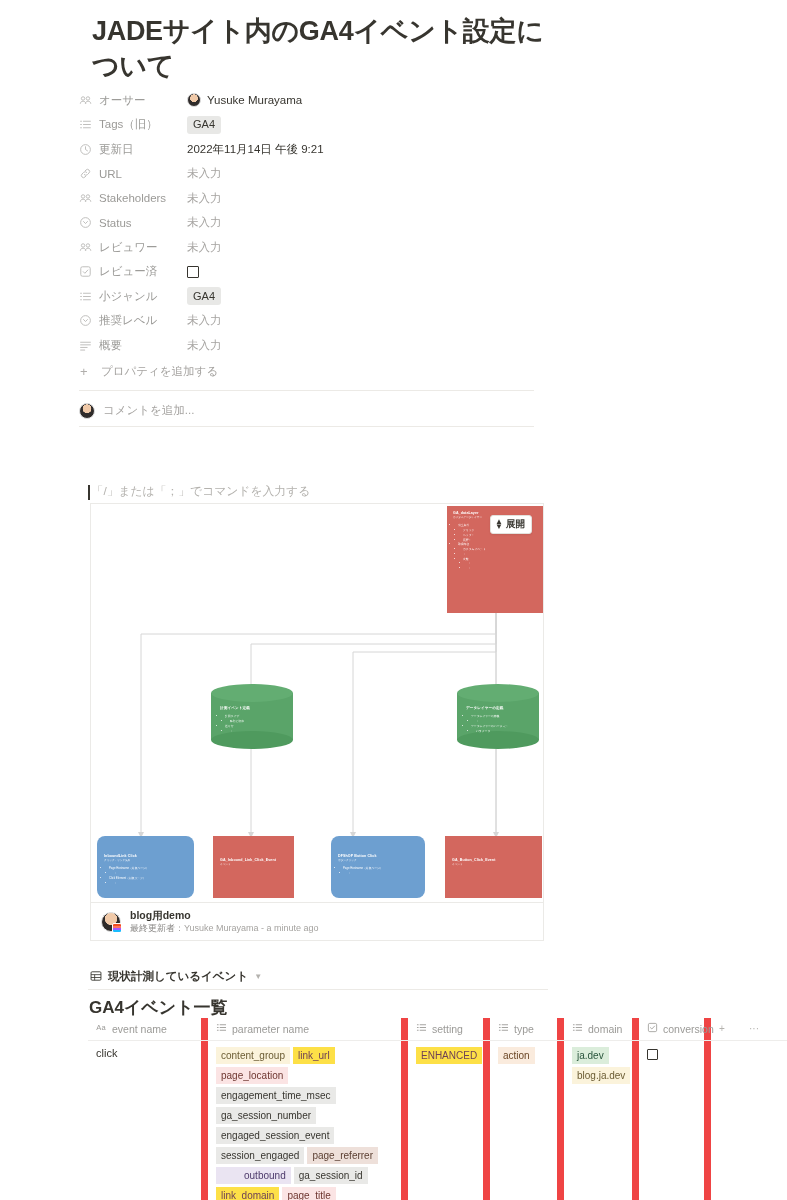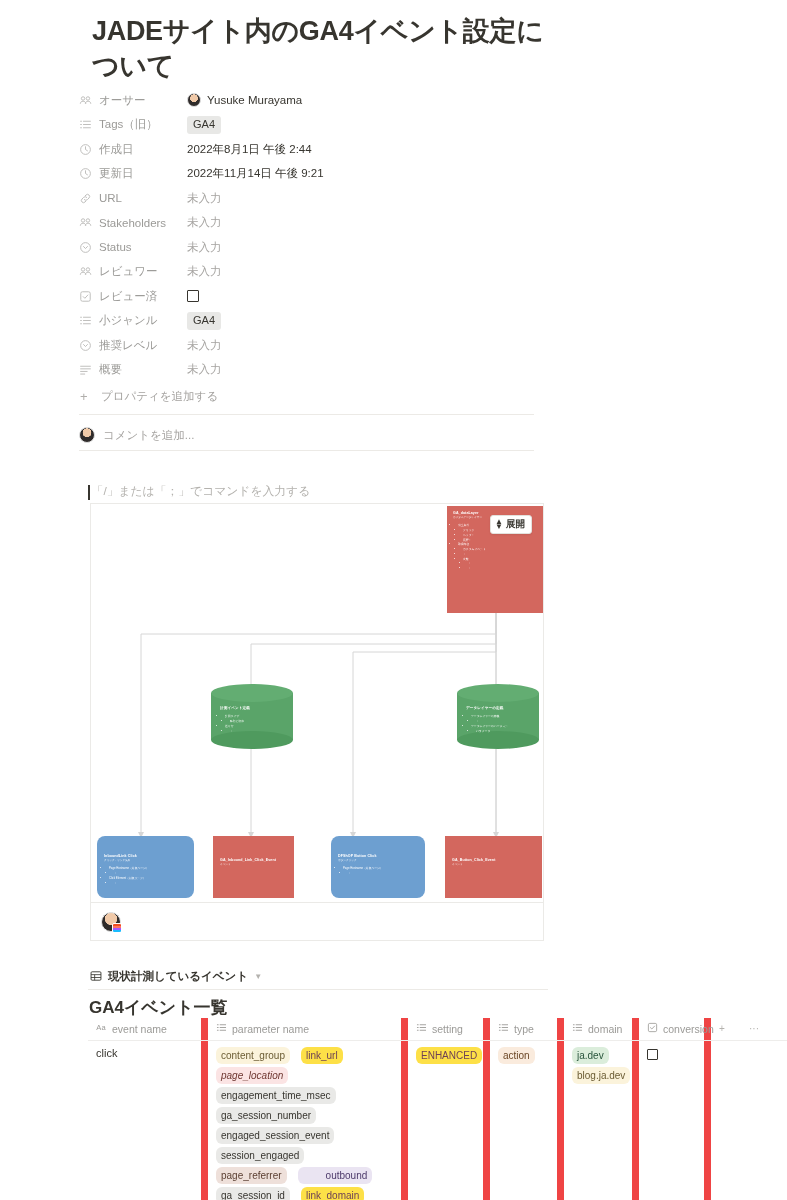--- a/index.html
+++ b/index.html
@@ -134,28 +134,28 @@
   .col-1 { width: 200px; }
   .col-2 { width: 82px; }
   .col-3 { width: 74px; }
   .col-4 { width: 75px; align-items: flex-end; }
   .col-5 { width: 72px; }
   .col-6 { width: 30px; }
   .col-7 { width: 40px; }
   .cellborder { border-right:7px solid #ef4444; }
   .ev-name { display:flex; align-items:center; gap:6px; font-size:11px; color:#37352f; }
   .pill {
-    display:inline-block; border-radius:6px; padding:1px 5px; font-size:10px;
-    line-height:1.5; margin: 0 11px 3px 0; white-space:nowrap;
+    display:inline-block; border-radius:0; padding:1px 5px; font-size:10px;
+    line-height:1.5; margin: 0 3px 3px 0; white-space:nowrap;
   }
   .pills { display:flex; flex-wrap:wrap; }
   .p-gray   { background:#e9e9e7; color:#37352f; }
   .p-yellow { background:#fbf3db; color:#6b5c33; }
   .p-pink   { background:#fde047; color:#6e4155; }
-  .p-red    { background:#fbe4e4; color:#6e3630;font-style:italic; }
+  .p-red    { background:#fbe4e4; color:#6e3630; }
   .p-orange { background:#faebdd; color:#6b4625; }
   .p-purple { background:#eae4f2; color:#4d3a6b;padding-left:28px; }
   .p-green  { background:#dbeddb; color:#28543b; }
   .p-brown  { background:#eee0da; color:#5c4033; }
   .cb { width:11px; height:11px; border:1.4px solid #37352f; border-radius:1px; background:#fff; display:inline-block; margin-top:2px;}
   .ico-dim { color:#b4b2ae; font-size:10px; }
 </style>
 </head>
 <body>
 
@@ -192,32 +192,20 @@
               </g>
             </svg>
           </span>
         <span>Tags（旧）</span>
       </div>
       <div class="prop-value">
         <span class="tag">GA4</span>
       </div>
     </div>
 
-    <div class="prop-row">
-      <div class="prop-label">
-        <span class="prop-ico">
-            <svg width="13" height="13" viewBox="0 0 16 16">
-              <circle cx="8" cy="8" r="6" fill="none" stroke="#9b9a97" stroke-width="1.2"></circle>
-              <path d="M8 4.6V8l2.4 1.6" fill="none" stroke="#9b9a97" stroke-width="1.2" stroke-linecap="round"></path>
-            </svg>
-          </span>
-        <span>作成日</span>
-      </div>
-      <div class="prop-value">2022年8月1日 午後 2:44</div>
-    </div>
 
     <div class="prop-row">
       <div class="prop-label">
         <span class="prop-ico">
             <svg width="13" height="13" viewBox="0 0 16 16">
               <circle cx="8" cy="8" r="6" fill="none" stroke="#9b9a97" stroke-width="1.2"></circle>
               <path d="M8 4.6V8l2.4 1.6" fill="none" stroke="#9b9a97" stroke-width="1.2" stroke-linecap="round"></path>
             </svg>
           </span>
         <span>更新日</span>
@@ -489,20 +477,26 @@
       <div class="node node-red" style="left:354px; top:332px; width:97px; height:62px; padding:22px 7px;">
         <div class="n-title">GA_Button_Click_Event</div>
         <div class="n-sub">イベント</div>
       </div>
     </div>
 
     <div class="embed-footer">
       <span class="fig-avatar">
           <span class="fig-badge"></span>
         </span>
+      <span>
+        <div class="fig-title">blog用demo</div>
+        <div class="fig-sub">
+          <span>最終更新者</span><span class="muted">：</span><span class="muted">Yusuke Murayama - a minute ago</span>
+        </div>
+      </span>
     </div>
   </div>
 
   <div class="db-head">
     <span><svg width="12" height="12" viewBox="0 0 16 16">
           <rect x="1.4" y="2.4" width="13.2" height="11.2" rx="1.4" fill="none" stroke="#37352f" stroke-width="1.2"></rect>
           <path d="M1.4 6.2h13.2M6.2 6.2v7.4M1.4 10h13.2" stroke="#37352f" stroke-width="1.1"></path>
         </svg></span>
     <span>現状計測しているイベント</span>
     <span class="chev">▼</span>

